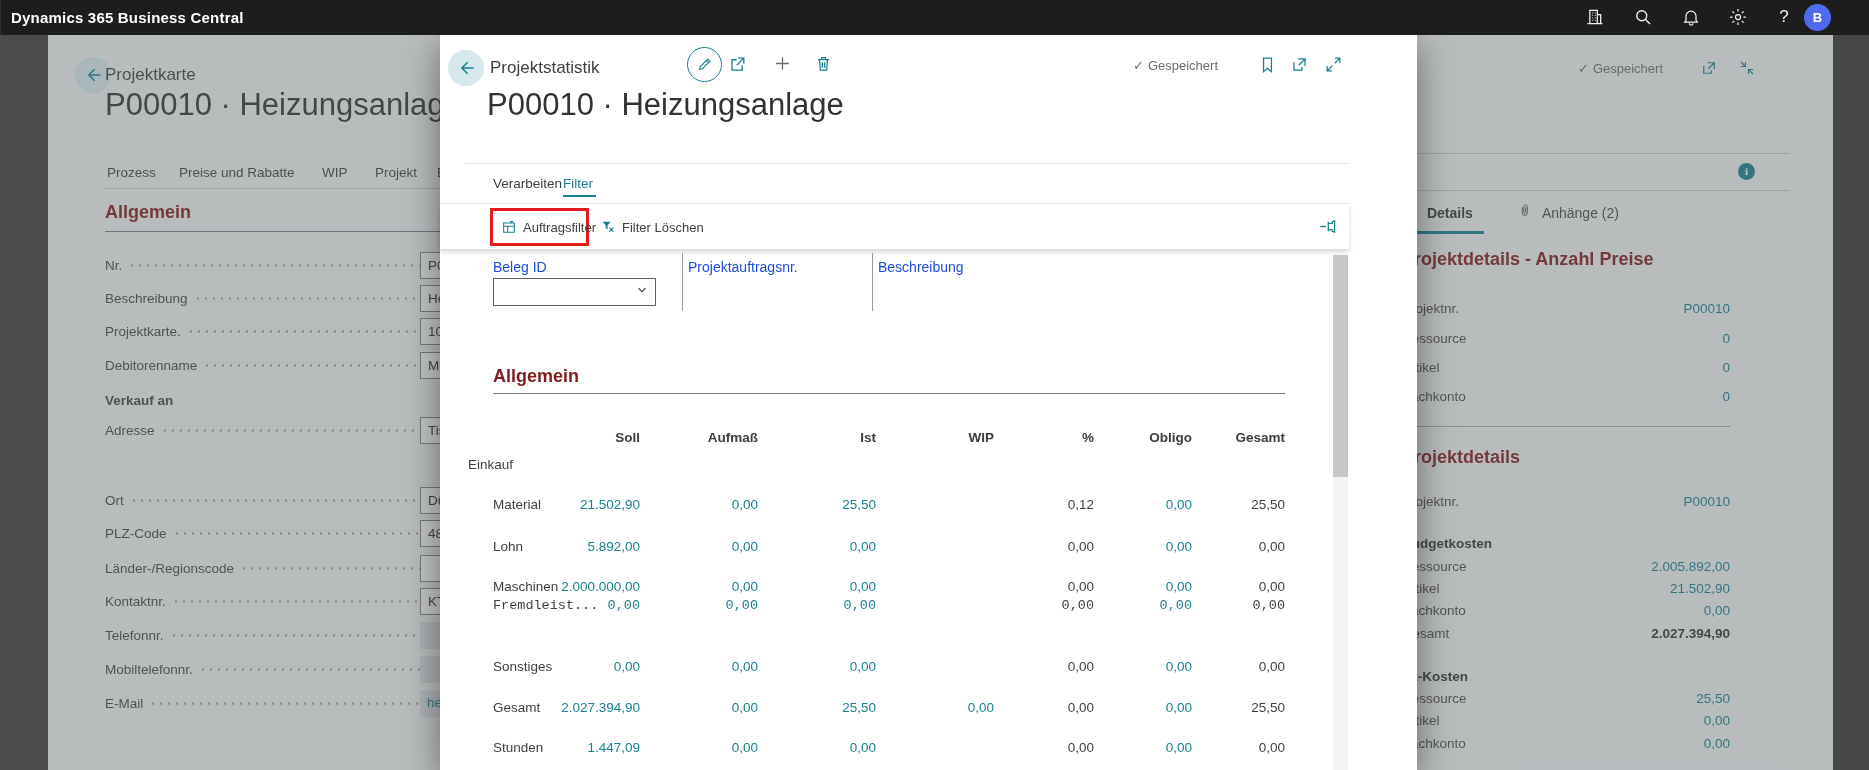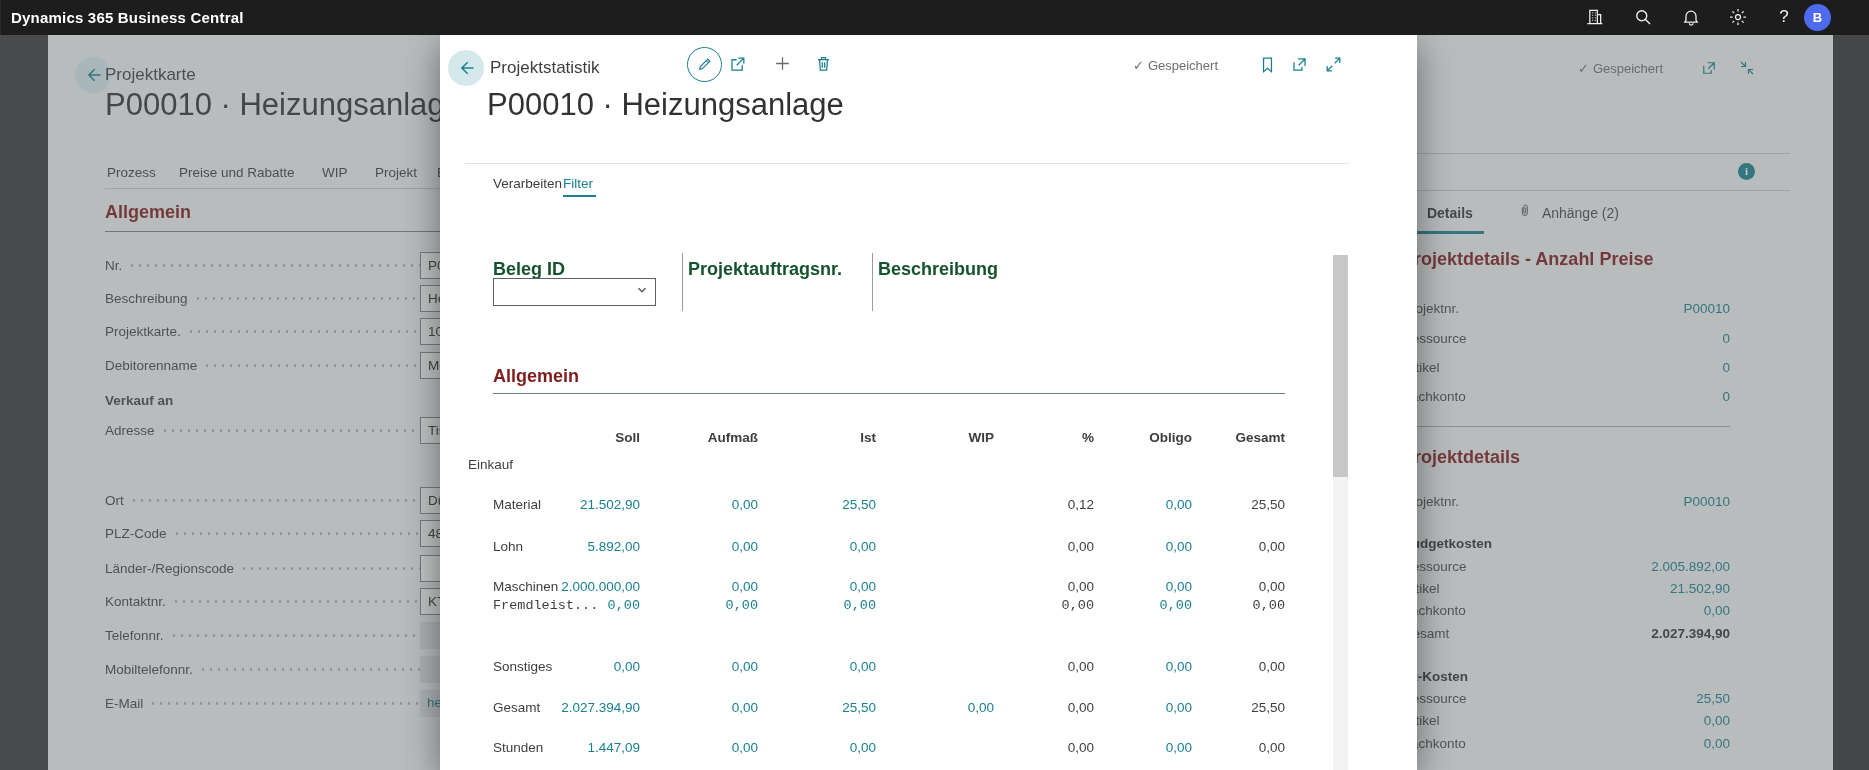--- a/index.html
+++ b/index.html
@@ -75,21 +75,21 @@
 
   .filterpane { position:absolute; left:0; top:168px; width:909px; height:46px; background:#fff;
                 border-top:1px solid #e8e8e8; box-shadow:0 3px 5px rgba(0,0,0,0.16); }
   .redbox { position:absolute; left:50px; top:4px; width:99px; height:38px; border:3px solid #e11c1c;
             display:flex; align-items:center; padding-left:8px; }
   .act-label { font-size:13px; color:#404040; white-space:nowrap; }
   .act-ic { color:#19808f; width:16px; height:16px; margin-right:6px; flex:0 0 auto; }
   .act-ic svg { width:16px; height:16px; }
   .toolbtn { position:absolute; display:flex; align-items:center; }
 
-  .ff-label { position:absolute; font-size:18px; font-weight:700; color:#14532d; white-space:nowrap; }
+  .ff-label { position:absolute; font-size:14px; font-weight:400; color:#1d4ed8; white-space:nowrap; }
   .vdiv { position:absolute; width:1px; height:58px; background:#9b9b9b; }
   .combo { position:absolute; left:53px; top:243px; width:163px; height:28px; border:1px solid #5f5f5f; background:#fff; }
   .combo .chev { position:absolute; right:6px; top:4px; color:#444; }
   .combo .chev svg { width:14px; height:14px; }
 
   .thead span, .trow span { position:absolute; font-size:13.5px; white-space:nowrap; }
   .thead span { font-weight:700; color:#3d3d3d; }
   .tc-lbl { left:53px; color:#3f3f3f; }
   .tc-grp { left:28px; color:#3f3f3f; }
   .c-soll { left:60px;  width:140px; text-align:right; }
@@ -377,20 +377,45 @@
         </svg>
     </div>
 
     <div class="big-title" style="left:47px; top:52px;">P00010 · Heizungsanlage</div>
     <div class="rule" style="left:25px; top:128px; width:884px; background:#e3e3e3;"></div>
 
     <div class="m-tab" style="left:53px; top:141px;">Verarbeiten</div>
     <div class="m-tab active" style="left:123px; top:141px;">Filter</div>
     <div class="m-tab-underline" style="left:123px; top:160px; width:33px;"></div>
 
+    <div class="filterpane">
+      <div class="redbox">
+        <span class="act-ic">
+          <svg viewBox="0 0 24 24" fill="none" stroke="currentColor" stroke-width="1.6">
+              <path d="M4 6h16v14H4zM4 11h16M10 11v9"></path>
+              <path d="M13 3l3 3.5L19 3z" fill="currentColor" stroke="none"></path>
+            </svg>
+        </span>
+        <span class="act-label">Auftragsfilter</span>
+      </div>
+      <div class="toolbtn" style="left:160px; top:4px; height:38px;">
+        <span class="act-ic">
+          <svg viewBox="0 0 24 24" fill="none" stroke="currentColor" stroke-width="1.6">
+              <path d="M4 4h12l-4.5 5.5v6l-3-1.8V9.5z" fill="currentColor" stroke="none"></path>
+              <path d="M14 13l6 6M20 13l-6 6"></path>
+            </svg>
+        </span>
+        <span class="act-label">Filter Löschen</span>
+      </div>
+      <div class="m-ic" style="left:878px; top:13px;">
+        <svg viewBox="0 0 24 24" fill="none" stroke="currentColor" stroke-width="1.6">
+            <path d="M3 12h7M13 6v12M13 8h5V6l3-1v14l-3-1v-2h-5z"></path>
+          </svg>
+      </div>
+    </div>
 
     <div class="ff-label" style="left:53px; top:224px;">Beleg ID</div>
     <div class="combo">
       <span style="position:absolute; left:7px; top:5px; font-size:13.5px; color:#333;"></span>
       <span class="chev">
         <svg viewBox="0 0 24 24" fill="none" stroke="currentColor" stroke-width="2">
             <path d="M6 9l6 6 6-6"></path>
           </svg>
       </span>
     </div>

